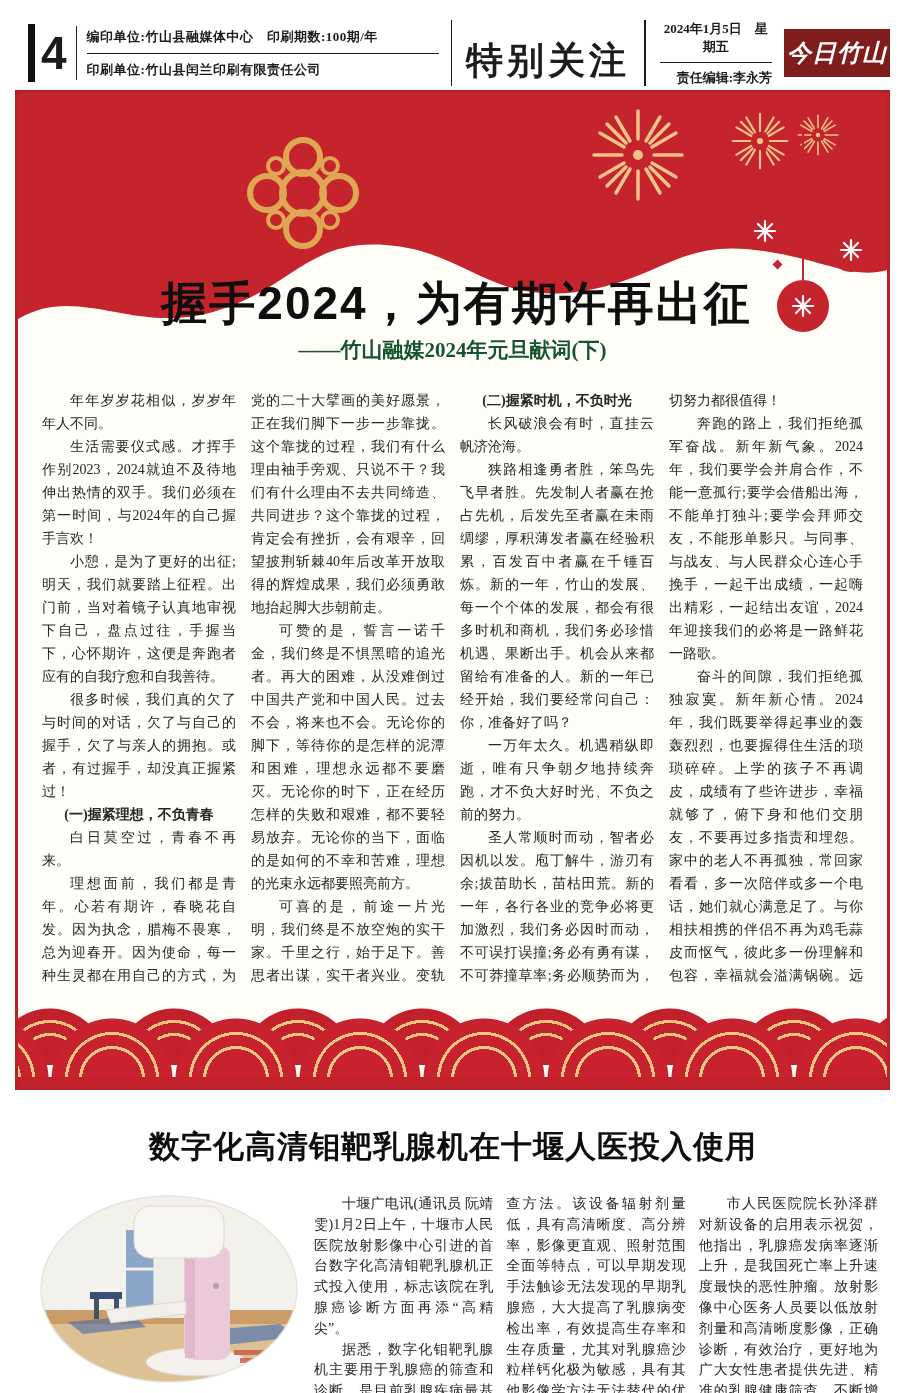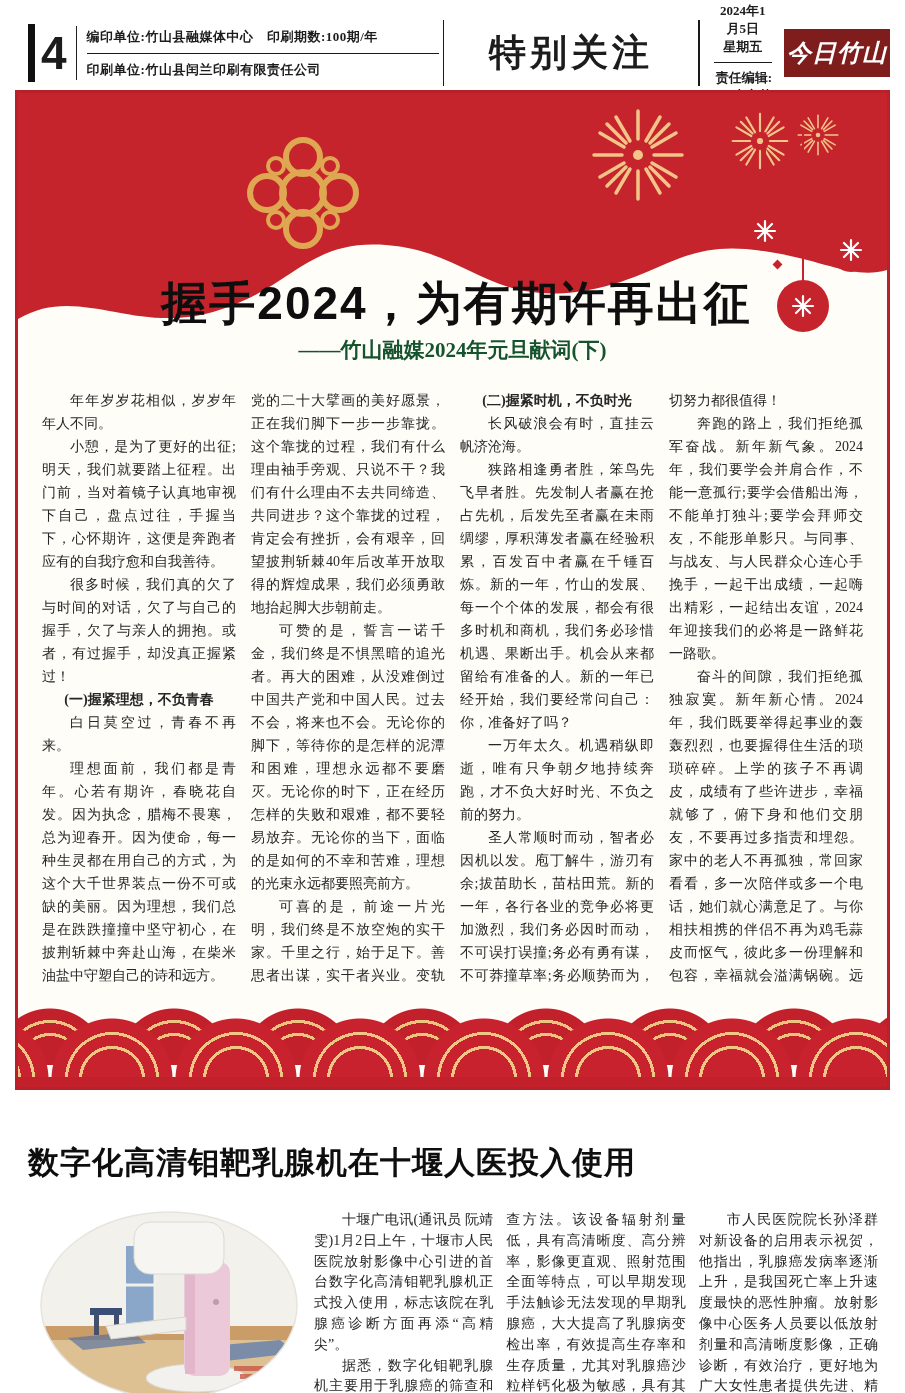--- a/index.html
+++ b/index.html
@@ -7,21 +7,21 @@
         font-family:"Liberation Serif",serif;color:#1c1c1c;overflow:hidden;}
 
   
   .masthead{position:absolute;top:20px;left:28px;width:862px;height:66px;display:flex;align-items:center;}
   .mh-blackbar{width:7px;height:58px;background:#101010;flex:0 0 auto;}
   .mh-pagenum{font-family:"Liberation Sans",sans-serif;font-weight:bold;font-size:46px;line-height:58px;padding:0 9px 0 6px;}
   .mh-vline{width:1px;height:54px;background:#222;flex:0 0 auto;}
   .mh-pubinfo{width:352px;margin-left:10px;font-size:13px;font-weight:bold;letter-spacing:.5px;}
   .mh-pubinfo .l1{padding:3px 0 7px;border-bottom:1.5px solid #1a1a1a;}
   .mh-pubinfo .l2{padding:7px 0 3px;}
-  .mh-secwrap{display:flex;align-items:center;height:66px;margin-left:4px;gap:31px;}
+  .mh-secwrap{display:flex;align-items:flex-end;height:66px;margin-left:12px;}
   .mh-secline{width:1.5px;height:66px;background:#1a1a1a;}
   .mh-sectitle{font-family:"Liberation Sans",sans-serif;font-weight:900;font-size:37px;letter-spacing:4px;padding:0 14px;white-space:nowrap;}
   .mh-dateblock{flex:1;margin-left:14px;font-size:13px;font-weight:bold;min-width:0;}
   .mh-dateblock .d1{text-align:center;padding-bottom:6px;border-bottom:1.5px solid #1a1a1a;}
   .mh-dateblock .d2{text-align:right;padding-top:6px;}
   .mh-logo{margin-left:12px;width:106px;height:48px;background:#7f1d1d;color:#fff;flex:0 0 auto;
            display:flex;align-items:center;justify-content:center;
            font-family:"Liberation Sans",sans-serif;font-weight:bold;font-style:italic;
            font-size:24px;letter-spacing:1px;transform:none;}
 
@@ -50,21 +50,21 @@
       #c2202b 0 29px,#eec27f 29px 32px,#c2202b 32px 42px,#eec27f 42px 45px,#c2202b 45px 56px,rgba(0,0,0,0) 57px);}
   .wave .row-front{position:absolute;left:-92px;right:-30px;bottom:8px;height:64px;background-repeat:repeat-x;
     background-size:124px 64px;
     background-image:radial-gradient(circle 60px at 62px 64px,
       #c8222e 0 30px,#f0c684 30px 33px,#c8222e 33px 44px,#f0c684 44px 47px,#c8222e 47px 60px,rgba(0,0,0,0) 61px);}
   .wave .bar{position:absolute;left:0;right:0;bottom:0;height:10px;background:#c2202b;}
 
   
   .bottom-article{position:absolute;top:1126px;left:28px;width:850px;}
   .b-title{font-family:"Liberation Sans",sans-serif;font-weight:900;font-size:31px;
-           letter-spacing:1px;margin:16px 0 26px;color:#0e0e0e;}
+           text-align:center;letter-spacing:1px;margin:0 0 26px;color:#0e0e0e;}
   .b-content{display:flex;gap:14px;padding-left:10px;}
   .b-photo{width:262px;height:190px;flex:0 0 auto;}
   .b-photo svg{display:block;width:100%;height:100%;}
   .b-cols{flex:1;display:flex;gap:13px;min-width:0;}
   .b-cols .col{font-size:14px;line-height:20.8px;}
 </style>
 </head>
 <body>
 
 <div class="page">
@@ -166,20 +166,21 @@
         </g>
       </svg>
     </div>
 
     <h1 class="m-title">握手2024，为有期许再出征</h1>
     <h2 class="m-subtitle">——竹山融媒2024年元旦献词(下)</h2>
 
     <div class="main-cols" id="main-columns">
         <div class="col">
           <p class="para t-first">年年岁岁花相似，岁岁年年人不同。</p>
+          <p class="para t-first">生活需要仪式感。才挥手作别2023，2024就迫不及待地伸出热情的双手。我们必须在第一时间，与2024年的自己握手言欢！</p>
           <p class="para t-first">小憩，是为了更好的出征;明天，我们就要踏上征程。出门前，当对着镜子认真地审视下自己，盘点过往，手握当下，心怀期许，这便是奔跑者应有的自我疗愈和自我善待。</p>
           <p class="para t-first">很多时候，我们真的欠了与时间的对话，欠了与自己的握手，欠了与亲人的拥抱。或者，有过握手，却没真正握紧过！</p>
           <p class="para t-heading">(一)握紧理想，不负青春</p>
           <p class="para t-first">白日莫空过，青春不再来。</p>
           <p class="para t-first">理想面前，我们都是青年。心若有期许，春晓花自发。因为执念，腊梅不畏寒，总为迎春开。因为使命，每一种生灵都在用自己的方式，为这个大千世界装点一份不可或缺的美丽。因为理想，我们总是在跌跌撞撞中坚守初心，在披荆斩棘中奔赴山海，在柴米油盐中守塑自己的诗和远方。</p>
           <p class="para t-first">可幸的是，方向一直明朗，我们终是不畏挫折的逐梦人。在共产党人的辞典里，我们就是江山，这是莫大的庆幸。在波澜壮阔的历史长河中，中华民族正强势复兴、登临世界最高峰。中国式现代化，共同富裕，</p>
         </div>
         <div class="col">
           <p class="para t-cont">党的二十大擘画的美好愿景，正在我们脚下一步一步靠拢。这个靠拢的过程，我们有什么理由袖手旁观、只说不干？我们有什么理由不去共同缔造、共同进步？这个靠拢的过程，肯定会有挫折，会有艰辛，回望披荆斩棘40年后改革开放取得的辉煌成果，我们必须勇敢地抬起脚大步朝前走。</p>
           <p class="para t-first">可赞的是，誓言一诺千金，我们终是不惧黑暗的追光者。再大的困难，从没难倒过中国共产党和中国人民。过去不会，将来也不会。无论你的脚下，等待你的是怎样的泥潭和困难，理想永远都不要磨灭。无论你的时下，正在经历怎样的失败和艰难，都不要轻易放弃。无论你的当下，面临的是如何的不幸和苦难，理想的光束永远都要照亮前方。</p>

